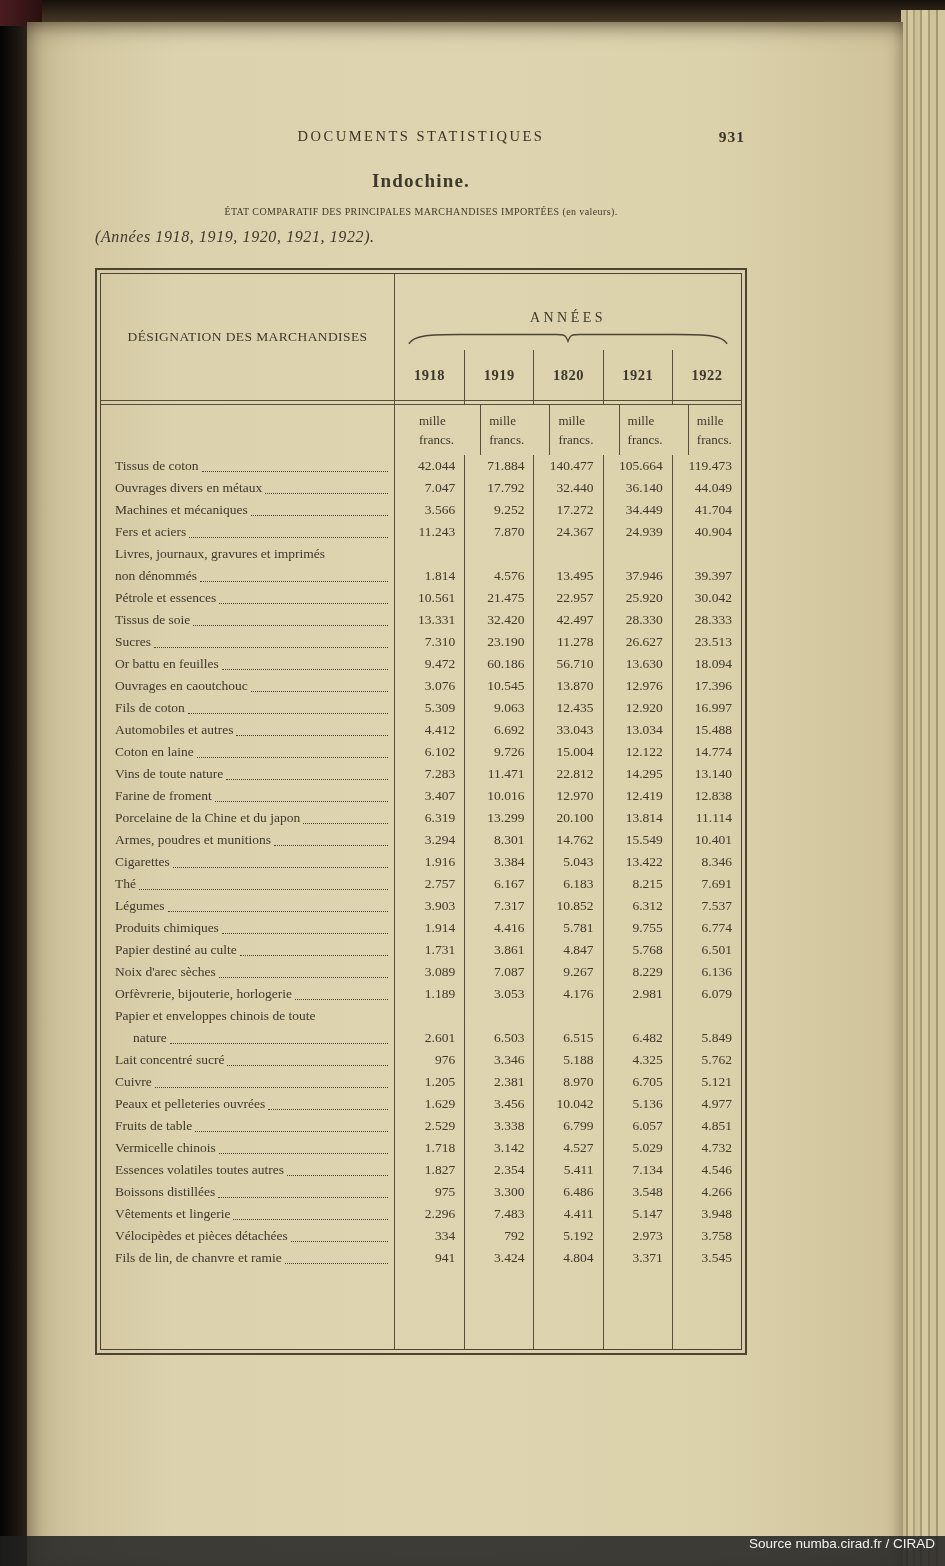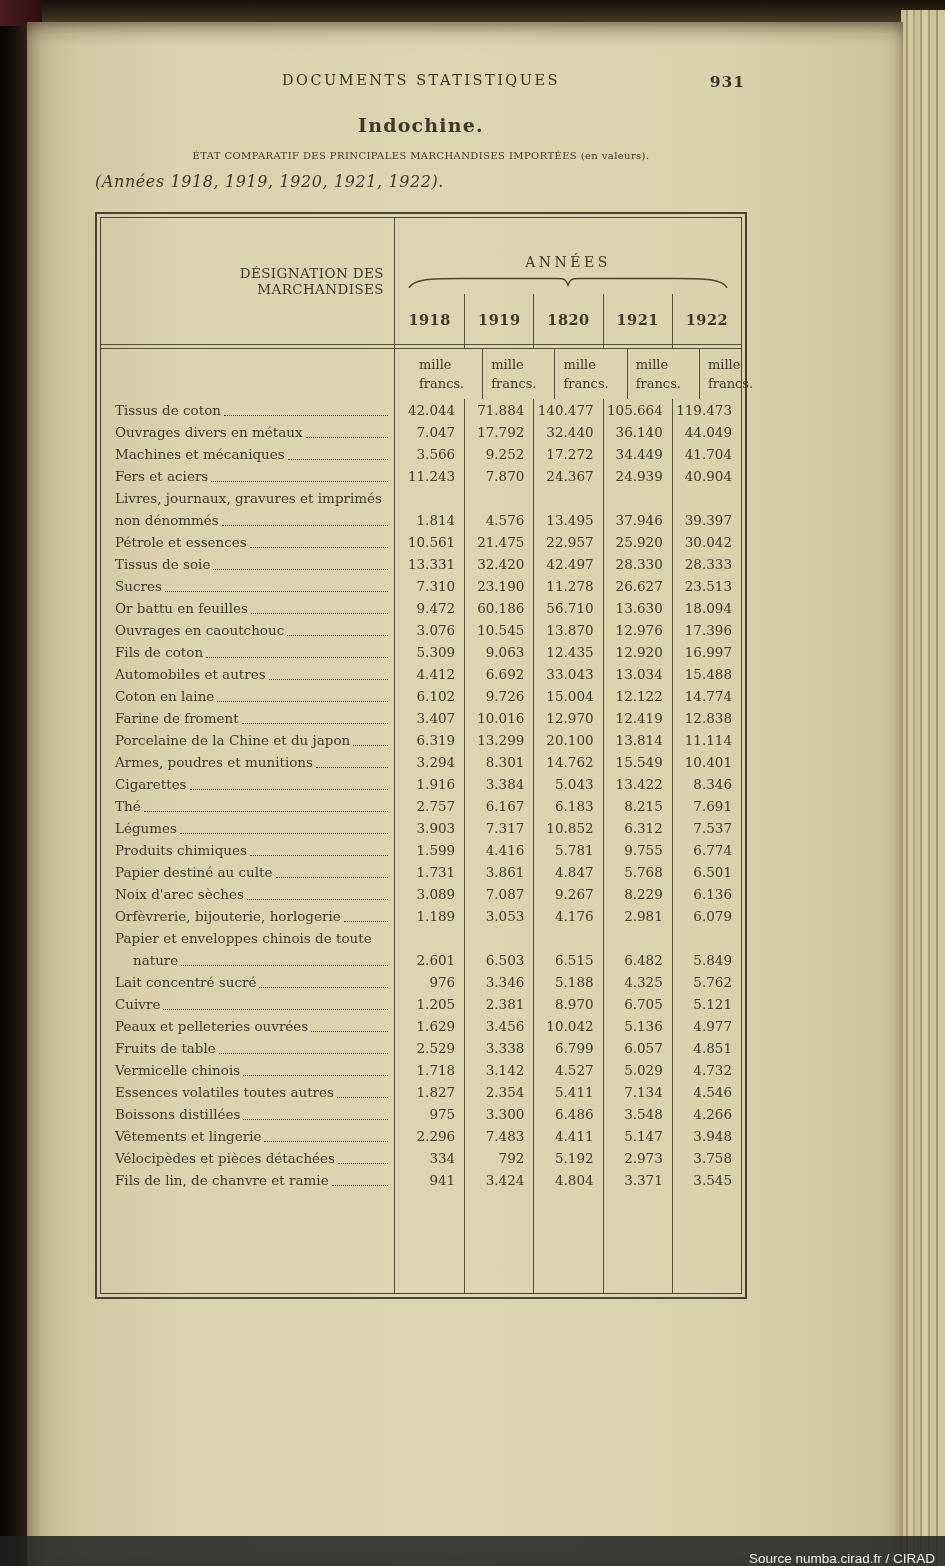--- a/index.html
+++ b/index.html
@@ -21,21 +21,21 @@
     background:repeating-linear-gradient(90deg,
       #c9bd96 0 5px,#a2956d 5px 7px,#d3c7a0 7px 12px,#b0a279 12px 14px,
       #ccc098 14px 19px,#a89b72 19px 21px,#d6caa3 21px 27px,#ab9e75 27px 29px,
       #cfc39c 29px 35px,#a59870 35px 37px,#d2c69f 37px 44px); }
   
   .page { position:absolute; top:22px; left:27px; right:42px; bottom:0;
     background:linear-gradient(90deg,#c3b78f 0,#d3c8a2 55px,#dcd2ad 150px,#ded4af 430px,#dbd1ab 690px,#cfc29a 100%);
     box-shadow: inset 0 16px 20px -12px rgba(40,30,15,.55),
                 inset -10px 0 16px -8px rgba(70,55,30,.4),
                 inset 14px 0 22px -12px rgba(60,45,25,.5); }
-  .content { position:relative; width:652px; margin-left:68px; padding-top:50px; }
+  .content { position:relative; width:652px; margin-left:68px; padding-top:106px;font-family:Liberation Serif, serif; }
 
   .running-head { position:relative; text-align:center; font-size:14.5px;
     letter-spacing:2.5px; color:#3a3425; height:18px; }
   .rh-page { position:absolute; right:2px; top:0; letter-spacing:1px; font-size:15.5px; font-weight:bold; }
 
   .doc-title { text-align:center; margin-top:24px; font-size:19px; font-weight:bold;
     letter-spacing:1.2px; height:24px; }
   .sub1 { margin-top:12px; text-align:center; font-size:10px; letter-spacing:.4px; height:18px; }
   .sub2 { margin-top:4px; font-style:italic; font-size:16px;
     letter-spacing:.6px; height:22px; }
@@ -79,21 +79,21 @@
   .filler { flex:1; display:grid; grid-template-columns:var(--cols); }
   .cont-r { border-right:1px solid var(--line); }
 
   .trow > :nth-child(n+3), .urow > :nth-child(n+3),
   .drule > :nth-child(n+3), .filler > :nth-child(n+3) { border-left:1px solid var(--line); }
 
   
   .source-bar { position:absolute; left:0; right:0; bottom:0; height:30px; z-index:10;
     background:rgba(33,33,33,.85); color:#f2f2f2;
     font-family:"Liberation Sans", sans-serif; font-size:13.5px;
-    display:flex; align-items:flex-end; justify-content:flex-end; padding-right:10px; }
+    display:flex; align-items:flex-start; justify-content:flex-end; padding-right:10px; }
 </style>
 </head>
 <body>
 
 <div class="photo-top"></div>
 <div class="binding"></div>
 <div class="binding-top"></div>
 <div class="page-stack"></div>
 
 <div class="page">
@@ -481,20 +481,44 @@
                 <span>15.004</span>
               </div>
     <div class="val">
                 <span>12.122</span>
               </div>
     <div class="val">
                 <span>14.774</span>
               </div>
   </div>
 
+  <div class="trow">
+    <div class="dcell">
+      <div class="lline lline1">
+        <span class="ltxt">Vins de toute nature</span>
+                  <span class="leader"></span>
+      </div>
+
+    </div>
+    <div class="val">
+                <span>7.283</span>
+              </div>
+    <div class="val">
+                <span>11.471</span>
+              </div>
+    <div class="val">
+                <span>22.812</span>
+              </div>
+    <div class="val">
+                <span>14.295</span>
+              </div>
+    <div class="val">
+                <span>13.140</span>
+              </div>
+  </div>
 
   <div class="trow">
     <div class="dcell">
       <div class="lline lline1">
         <span class="ltxt">Farine de froment</span>
                   <span class="leader"></span>
       </div>
 
     </div>
     <div class="val">
@@ -641,21 +665,21 @@
 
   <div class="trow">
     <div class="dcell">
       <div class="lline lline1">
         <span class="ltxt">Produits chimiques</span>
                   <span class="leader"></span>
       </div>
 
     </div>
     <div class="val">
-                <span>1.599</span>
+                <span>1.914</span>
               </div>
     <div class="val">
                 <span>4.416</span>
               </div>
     <div class="val">
                 <span>5.781</span>
               </div>
     <div class="val">
                 <span>9.755</span>
               </div>

